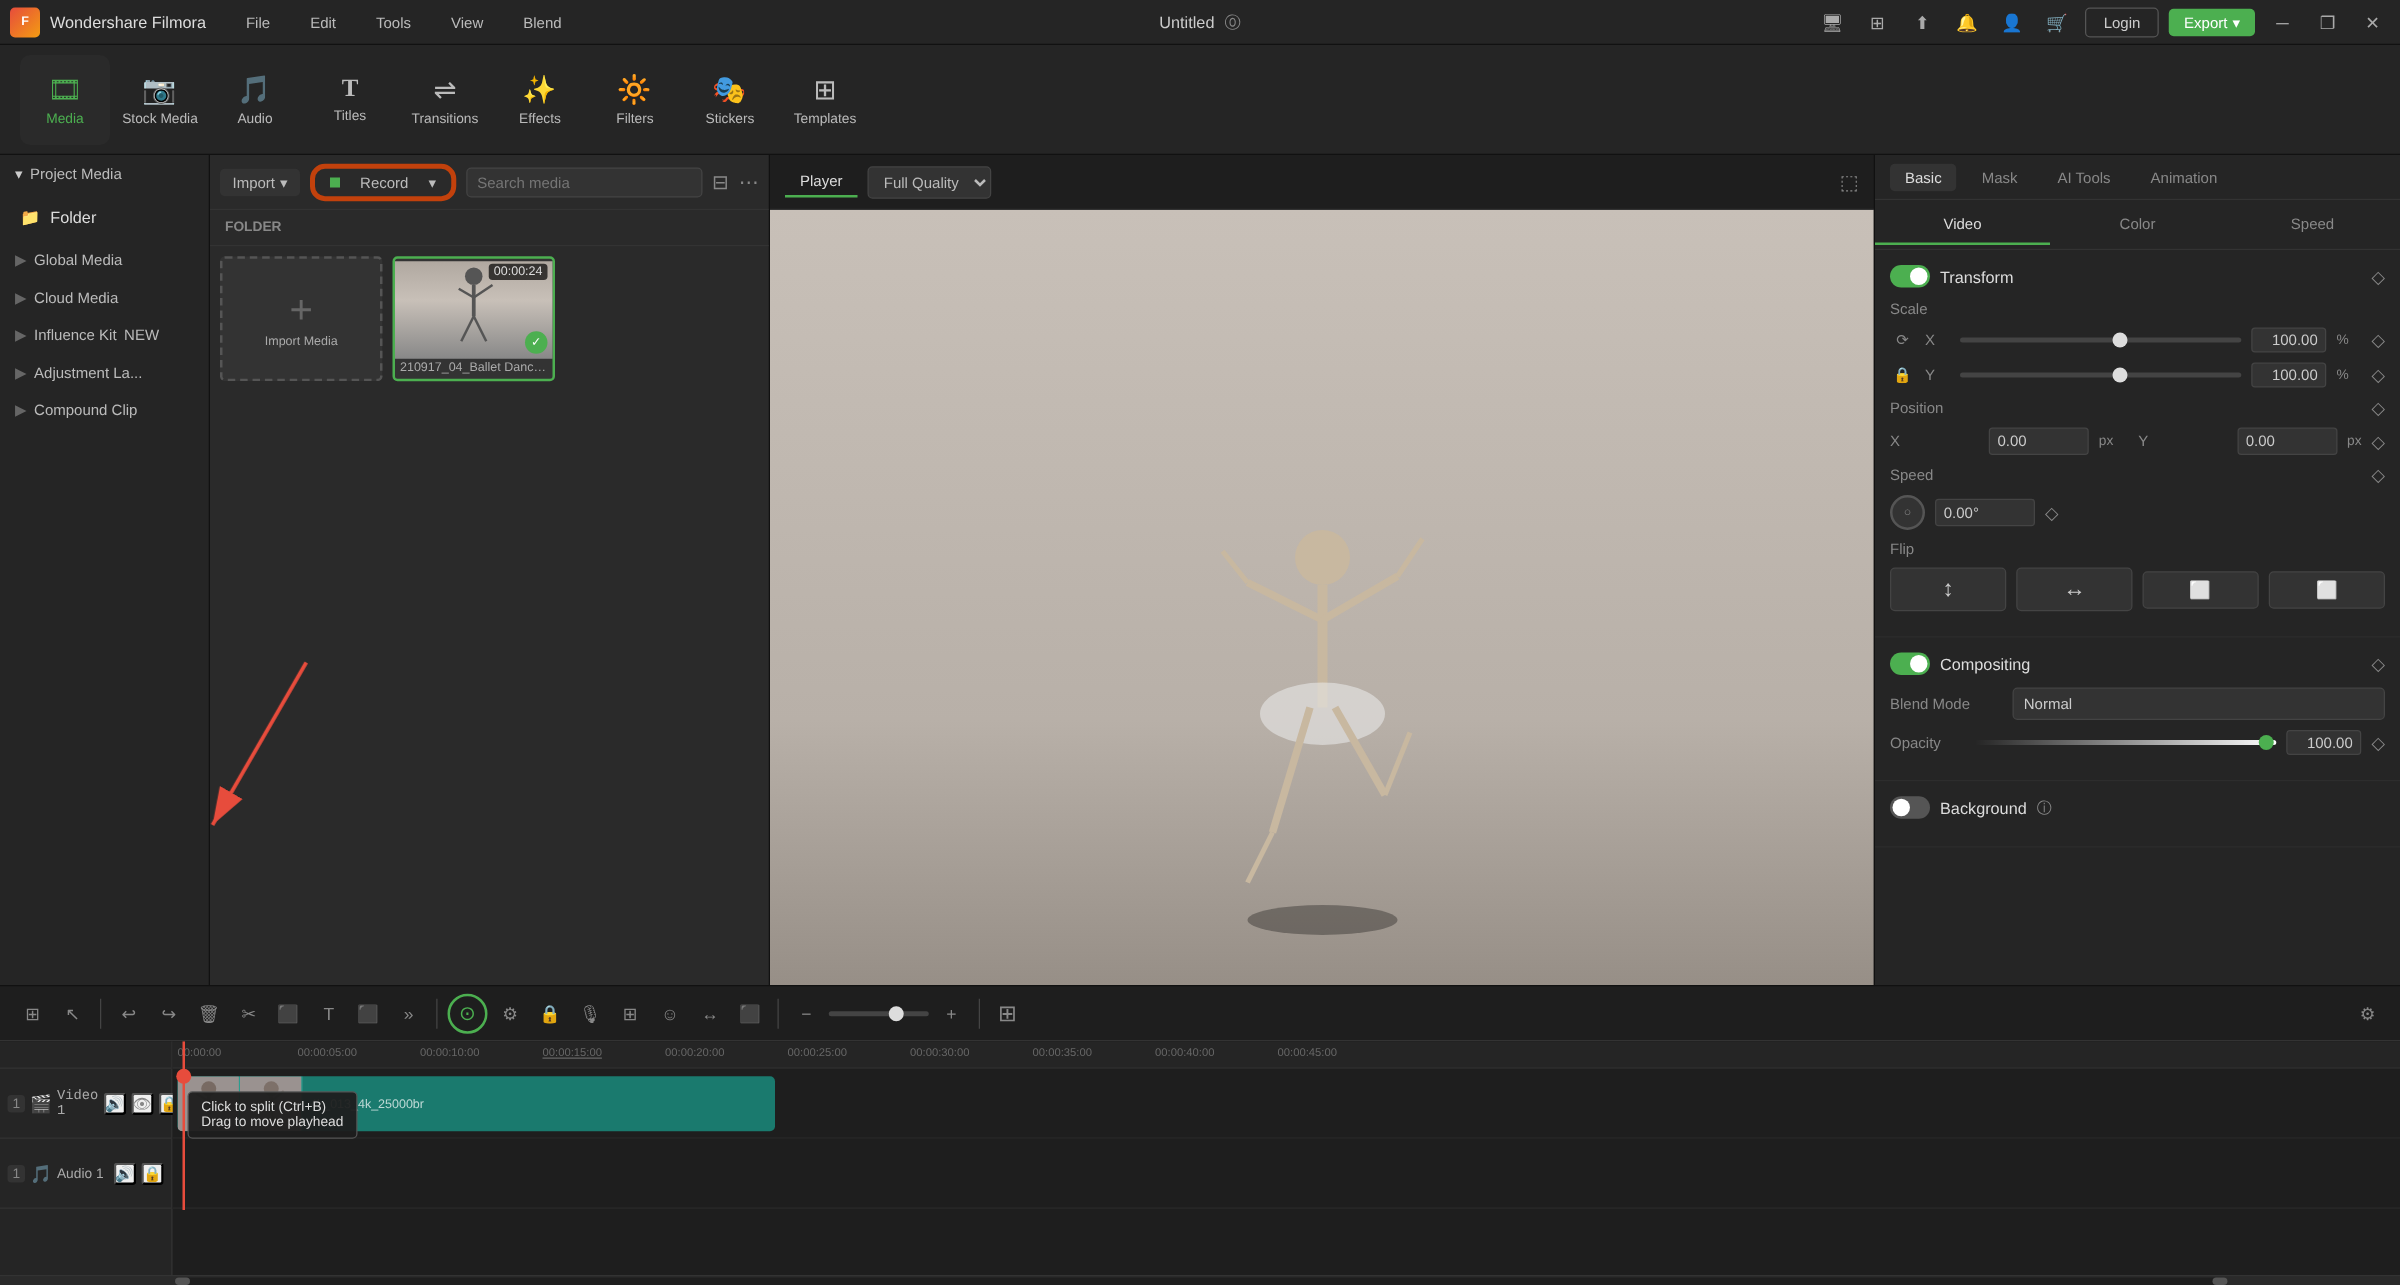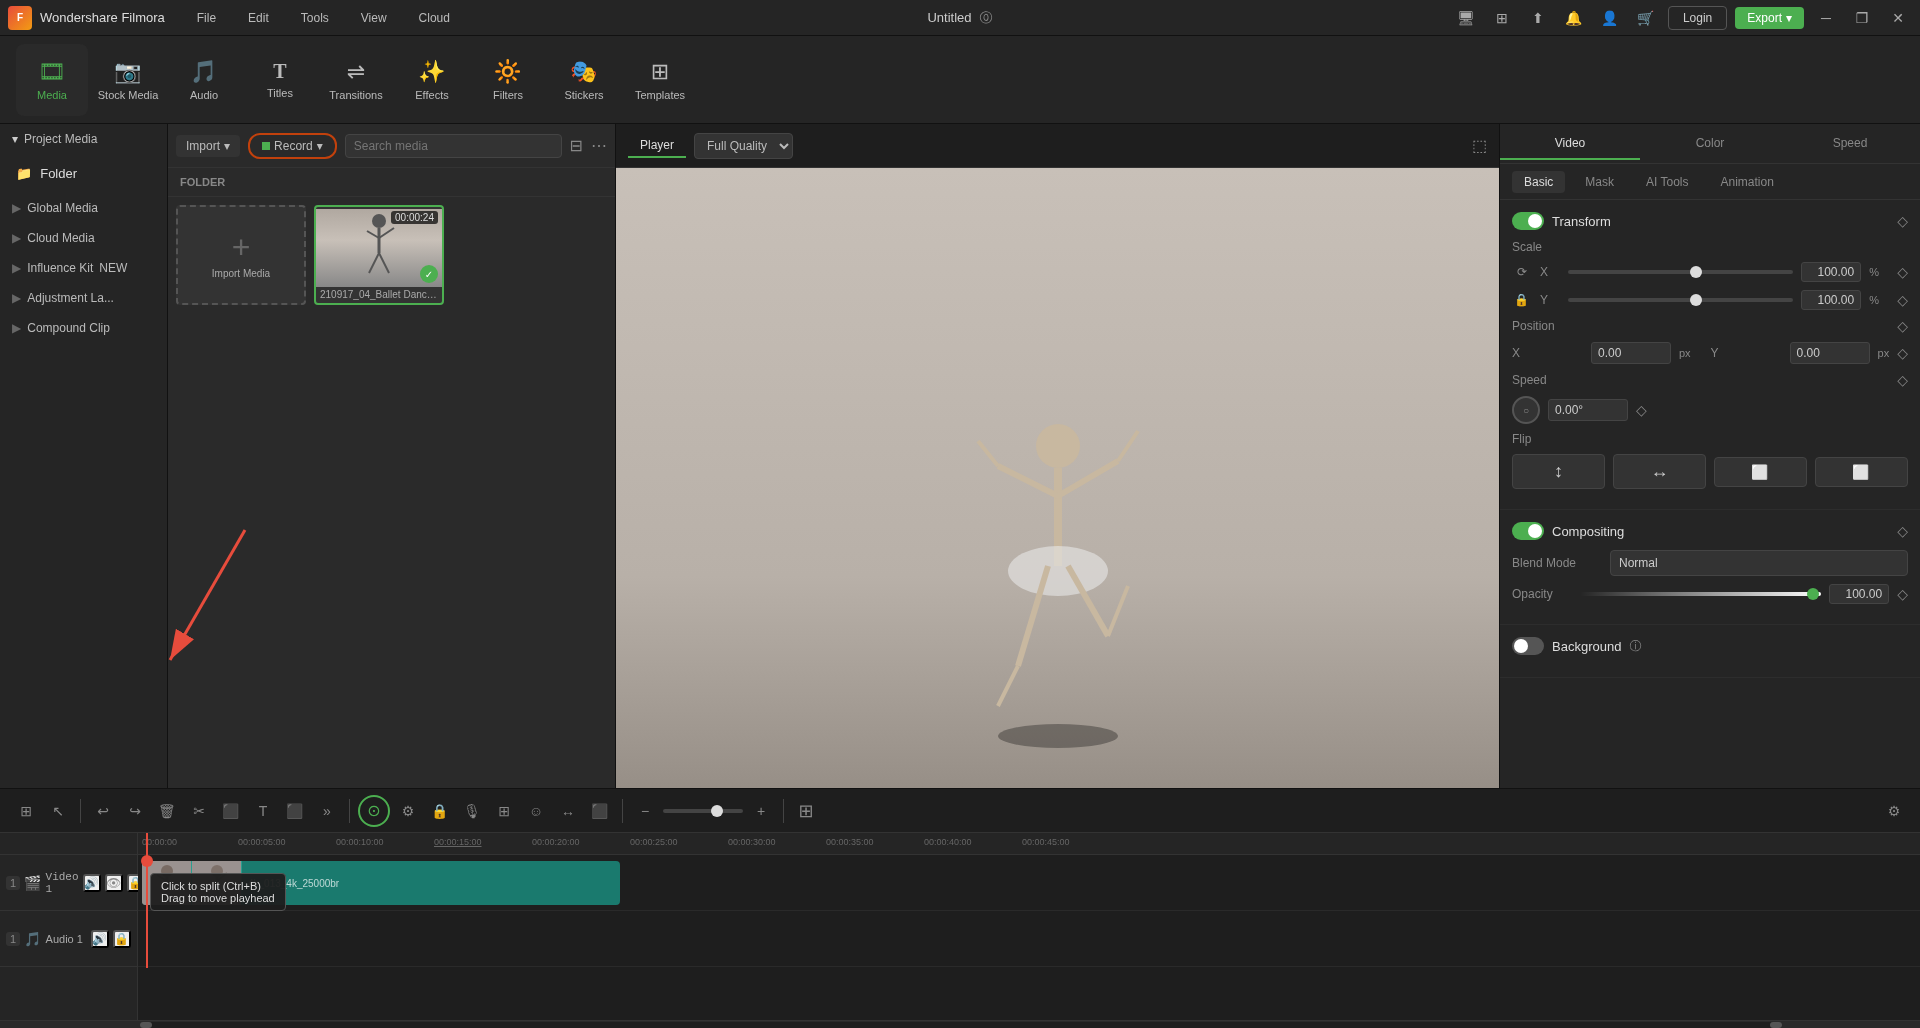--- a/index.html
+++ b/index.html
@@ -112,21 +112,21 @@
 <body>
 
 <div id="titlebar">
   <div class="app-logo">F</div>
   <span class="app-name">Wondershare Filmora</span>
   <div class="menu-items">
     <span class="menu-item">File</span>
     <span class="menu-item">Edit</span>
     <span class="menu-item">Tools</span>
     <span class="menu-item">View</span>
-    <span class="menu-item">Cloud</span>
+    <span class="menu-item">Blend</span>
   </div>
   <div class="spacer"></div>
   <div class="title-center">
     <span>Untitled</span>
     <span style="color:#888; cursor:pointer;">⓪</span>
   </div>
   <div class="spacer"></div>
   <div class="right-controls">
     <div class="icon-btn">🖥</div>
     <div class="icon-btn">⊞</div>
@@ -225,21 +225,21 @@
       <div class="panel-footer-btn" style="font-size:16px; color:#888;">‹</div>
     </div>
   </div>
 
   <div id="media-panel">
     <div id="media-toolbar">
       <button class="media-btn">
         <span>Import</span>
         <span>▾</span>
       </button>
-      <button class="media-btn" style="background: transparent; border: 2px solid #c2410c; border-radius:12px; padding: 4px 12px; display:flex; align-items:center; gap:4px;">
+      <button class="media-btn" style="background: transparent; border: 4px solid #c2410c; border-radius:12px; padding: 4px 12px; display:flex; align-items:center; gap:16px;">
         <span style="width:8px; height:8px; background:#4CAF50; border-radius:50; display:inline-block;"></span>
         <span>Record</span>
         <span>▾</span>
       </button>
       <input type="text" class="media-search" placeholder="Search media" style="">
       <div style="color:#888; cursor:pointer; font-size:16px;">⊟</div>
       <div style="color:#888; cursor:pointer; font-size:16px;">⋯</div>
     </div>
     <div class="media-grid-header">FOLDER</div>
     <div class="media-grid">
@@ -316,30 +316,30 @@
       <span class="time-display">/</span>
       <span class="time-display">00:00:24:11</span>
       <button class="control-btn">⊕</button>
       <button class="control-btn">📷</button>
       <button class="control-btn">🔊</button>
       <button class="control-btn">✂</button>
     </div>
   </div>
 
   <div id="right-panel">
-    <div id="right-tabs">
-      <div class="right-tab active">Video</div>
-      <div class="right-tab">Color</div>
-      <div class="right-tab">Speed</div>
-    </div>
     <div id="right-sub-tabs">
       <div class="sub-tab active">Basic</div>
       <div class="sub-tab">Mask</div>
       <div class="sub-tab">AI Tools</div>
       <div class="sub-tab">Animation</div>
+    </div>
+    <div id="right-tabs">
+      <div class="right-tab active">Video</div>
+      <div class="right-tab">Color</div>
+      <div class="right-tab">Speed</div>
     </div>
 
     <div class="properties-section">
       <div class="section-header">
         <div class="section-title">
           <div class="toggle-on"></div>
           <span>Transform</span>
         </div>
         <span class="diamond-icon">◇</span>
       </div>

